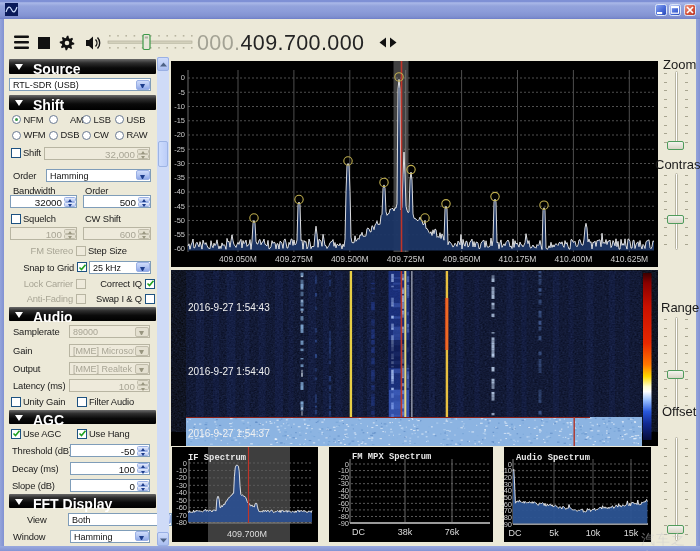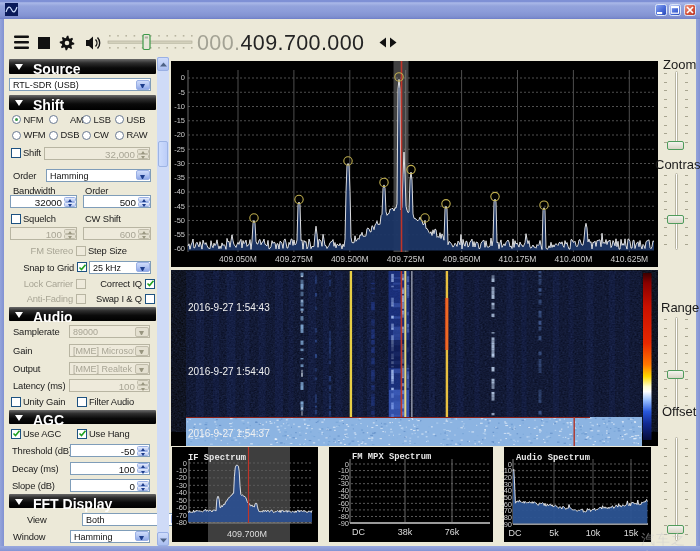--- a/index.html
+++ b/index.html
@@ -303,21 +303,21 @@
     <span class="spin">
       <span class="sup"></span>
       <span class="sdn"></span>
     </span>
   </div>
 <div class="hdr" style="top:494px;height:14px">
     <span class="tri"></span>
     <span class="htx">FFT Display</span>
   </div>
 <div class="lb" style="left:27px;top:513.5px">View</div>
-<div class="combo" style="left:82px;top:512.5px;width:104px;height:13px">
+<div class="combo" style="left:68px;top:512.5px;width:104px;height:13px">
     <span class="ctx">Both</span>
     <span class="cbtn">
       <span class="chev"></span>
     </span>
   </div>
 <div class="lb" style="left:13px;top:530.5px">Window</div>
 <div class="combo" style="left:70px;top:529.5px;width:80px;height:13px">
     <span class="ctx">Hamming</span>
     <span class="cbtn">
       <span class="chev"></span>

